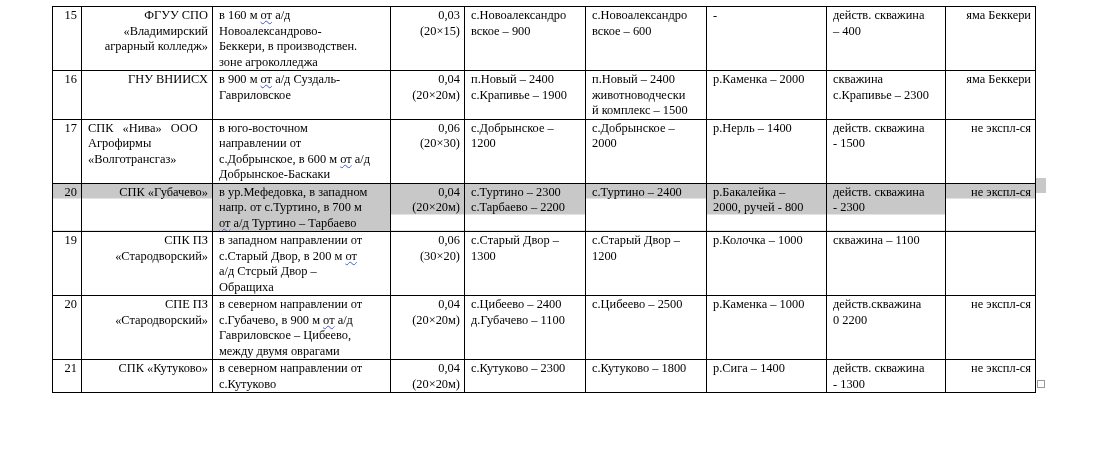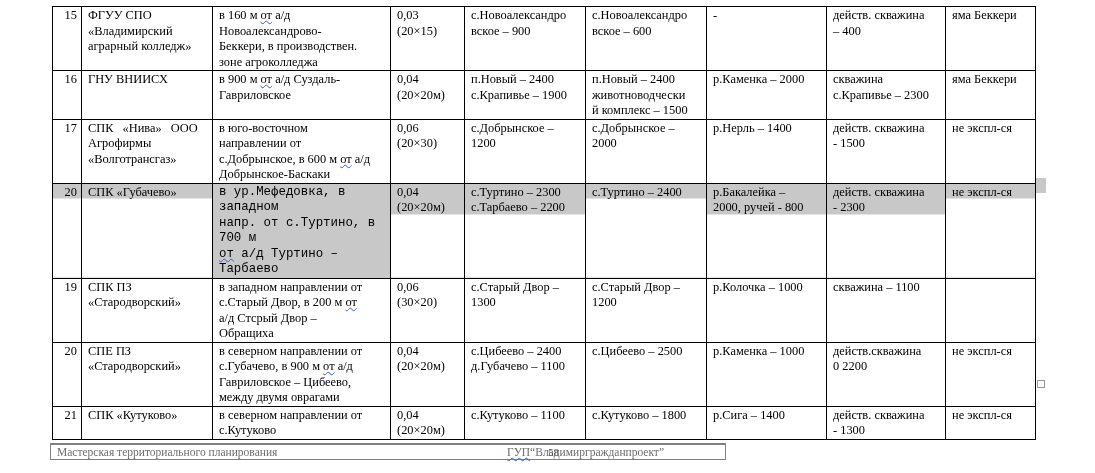--- a/index.html
+++ b/index.html
@@ -3,23 +3,23 @@
 <meta charset="utf-8">
 <style>
   html, body { margin:0; padding:0; background:#ffffff; }
   body { width:1095px; height:473px; position:relative; overflow:hidden;
          font-family:"Liberation Serif", "DejaVu Serif", serif; color:#000; }
   .page { position:absolute; left:0; top:0; width:1095px; height:473px; }
   table.doc { position:absolute; left:52px; top:6px; border-collapse:collapse;
               table-layout:fixed; font-size:12.4px; line-height:15.5px; }
   table.doc td { border:1px solid #000; vertical-align:top; padding:1px 4px 0 6px;
                  overflow:hidden; }
-  td.c { text-align:left; padding-left:2px; padding-right:2px; }
+  td.c { text-align:right; padding-left:2px; padding-right:2px; }
   td.num { text-align:right; padding-left:8px;margin-left:24px; }
-  .hl { background:#c8c8c8;font-family:Liberation Mono, monospace; }
+  .hl { background:#c8c8c8; }
   .uw { text-decoration: underline wavy #3b5bdb; text-decoration-thickness:1px; }
   .outside-hl { position:absolute; left:1036px; top:178px; width:10px; height:15px; background:#c8c8c8; }
   .resize-handle { position:absolute; left:1037px; top:380px; width:6px; height:6px;
                    border:1px solid #999; background:#fff; }
   .footer { position:absolute; left:50px; top:443px; width:674px; height:14px;
             border:1px solid #808080; border-top:2px solid #808080;
             font-size:11.5px; line-height:14px; color:#6e6e6e; }
   .footer .left { position:absolute; left:6px; top:0; }
   .footer .right { position:absolute; left:456px; top:0; }
   .footer .pageno { position:absolute; left:497px; top:0; color:#555; font-size:11px; }
@@ -138,30 +138,25 @@
         <td><span>р.Каменка – 1000</span></td>
         <td><span>действ.скважина</span><br><span>0 2200</span></td>
         <td class="c"><span>не экспл-ся</span></td>
       </tr>
 
       <tr style="height:31px">
         <td class="num"><span>21</span></td>
         <td class="c"><span>СПК «Кутуково»</span></td>
         <td><span>в северном направлении от</span><br><span>с.Кутуково</span></td>
         <td class="c"><span>0,04</span><br><span>(20×20м)</span></td>
-        <td><span>с.Кутуково – 1100</span></td>
+        <td><span>с.Кутуково – 2300</span></td>
         <td><span>с.Кутуково – 1800</span></td>
         <td><span>р.Сига – 1400</span></td>
         <td><span>действ. скважина</span><br><span>- 1300</span></td>
         <td class="c"><span>не экспл-ся</span></td>
       </tr>
     </tbody>
   </table>
 
   <div class="outside-hl"></div>
   <div class="resize-handle"></div>
 
-  <div class="footer">
-    <span class="left">Мастерская территориального планирования</span>
-    <span class="right"><span class="uw">ГУП</span><span>“Владимиргражданпроект”</span></span>
-    <span class="pageno">58</span>
-  </div>
 </div>
 
 </body></html>

